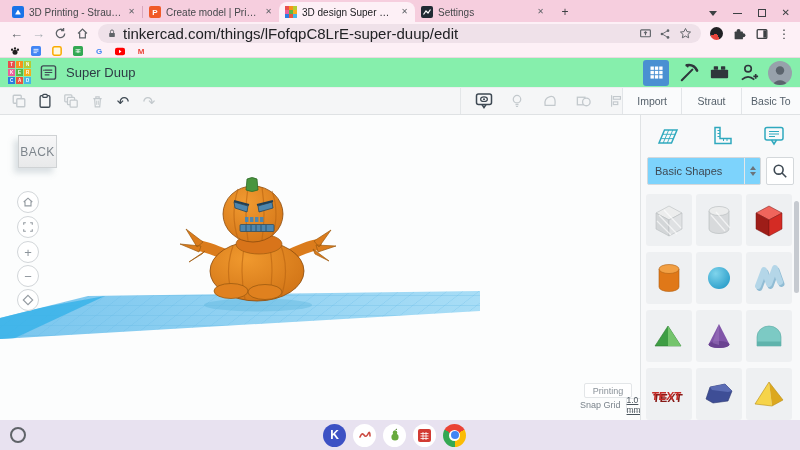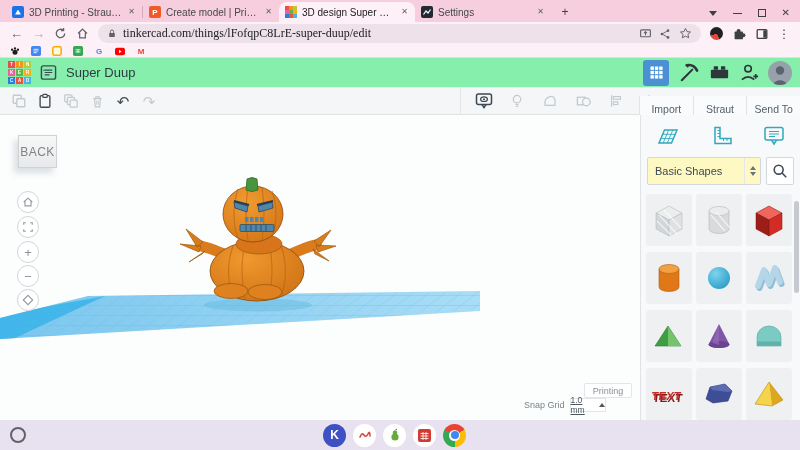--- a/index.html
+++ b/index.html
@@ -26,21 +26,21 @@
   .chev-down { width:0; height:0; border-left:4px solid transparent; border-right:4px solid transparent; border-top:5px solid #3c4043; }
   .win-min { width:9px; border-bottom:1.6px solid #3c4043; height:1px; }
   .win-restore { width:8px; height:8px; border:1.4px solid #3c4043; }
   .win-close { font-size:10px; color:#3c4043; line-height:1; }
 
   
   .navrow { height:23px; background:#fdf0f6; display:flex; align-items:center; gap:9px; padding:0 10px; flex:0 0 auto; }
   .nav-ic { font-size:13px; color:#5f6368; line-height:1; }
   .nav-ic.dim { color:#a8adb3; }
   .omnibox { flex:1; height:19px; background:#efe1e9; border-radius:10px; display:flex; align-items:center; gap:6px; padding:0 9px; min-width:0; }
-  .omnibox .url { flex:1; font-size:12px; color:#202124; white-space:nowrap; overflow:hidden;font-family:Liberation Serif, serif; }
+  .omnibox .url { flex:1; font-size:15px; color:#202124; white-space:nowrap; overflow:hidden; }
   .ext-ic { width:14px; height:14px; display:flex; align-items:center; justify-content:center; }
   .ext-blocker { width:13px; height:13px; border-radius:50%; background:conic-gradient(from 150deg,#e8453c 0 100deg,#202124 100deg 360deg); }
   .menu-dots { font-size:12px; color:#3c4043; letter-spacing:0; }
 
   
   .bmrow { height:13px; background:#fdf0f6; display:flex; align-items:center; gap:11px; padding:0 10px; border-bottom:1px solid #ecd9e2; flex:0 0 auto; }
   .bm { width:10px; height:10px; display:flex; align-items:center; justify-content:center; font-size:8px; font-weight:bold; }
 
   
   .tc-header { height:30px; background:#86efac; display:flex; align-items:center; gap:9px; padding:0 8px; border-bottom:1px solid #eceeef; flex:0 0 auto; }
@@ -50,42 +50,42 @@
   .hdr-right { margin-left:auto; display:flex; align-items:center; gap:8px; }
   .grid-btn { width:26px; height:26px; background:#4a90d2; border-radius:3px; display:flex; align-items:center; justify-content:center; }
   .avatar { width:24px; height:24px; border-radius:50%; background:#97a1ab; overflow:hidden; }
 
   
   .tc-toolbar { height:27px; background:#f5f6f7; border-bottom:1px solid #dfe2e4; display:flex; align-items:center; padding-left:6px; position:relative; flex:0 0 auto; }
   .tb-ic { width:26px; display:flex; align-items:center; justify-content:center; color:#c3c9cd; }
   .tb-ic.on { color:#3e4953; }
   .tb-arrow { font-size:15px; line-height:1; }
   .tb-mid { position:absolute; left:460px; top:0; height:100%; display:flex; align-items:center; gap:7px; padding:0 10px; border-left:1px solid #e3e6e8; }
-  .tb-export { position:absolute; right:0; top:8px; width:161px; height:100%; display:flex; }
+  .tb-export { position:absolute; right:0; top:0; width:178px; height:100%; display:flex; }
   .tb-export button { flex:1; border:none; border-left:1px solid #e2e5e8; background:#fafbfc; font-family:inherit; font-size:10.5px; color:#55606a; }
 
   
   .main { flex:1; position:relative; background:#fcfdfd; overflow:hidden; }
   .scene { position:absolute; left:0; top:0; z-index:1; }
   .viewcube { position:absolute; left:18px; top:20px; width:39px; height:33px; z-index:2;
     background:linear-gradient(180deg,#f7f7f8,#e8e9ea); border:1px solid #cfd2d4;
     box-shadow:-4px 5px 6px rgba(120,140,150,.25);
     display:flex; align-items:center; justify-content:center; font-size:12px; letter-spacing:.5px; color:#7d858c; }
   .vnav { position:absolute; left:17px; width:22px; height:22px; border-radius:50%; background:#fff; border:1px solid #d2d6d9; color:#8c949b; display:flex; align-items:center; justify-content:center; z-index:2; font-size:13px; line-height:1; }
   .settings-btn { position:absolute; left:584px; top:268px; width:48px; height:15px; background:#fff; border:1px solid #e3e6e8; border-radius:2px; font-size:9px; color:#8a9299; display:flex; align-items:center; justify-content:center; z-index:2; }
-  .snapgrid { position:absolute; left:524px; top:283px; display:flex; align-items:center; gap:5px; z-index:2; }
+  .snapgrid { position:absolute; left:580px; top:283px; display:flex; align-items:center; gap:5px; z-index:2; }
   .snapgrid .sg-label { font-size:9px; color:#7a838b; }
   .sg-value { width:36px; height:14px; background:#fff; border:1px solid #e3e6e8; display:flex; align-items:center; justify-content:center; gap:9px; font-size:8.5px; color:#4a545c;text-decoration:underline; }
   .sg-caret { width:0; height:0; border-left:3px solid transparent; border-right:3px solid transparent; border-bottom:4px solid #555; }
 
   
   .panel { position:absolute; right:0; top:0; bottom:0; width:160px; background:#f8f9fa; border-left:1px solid #e0e3e5; z-index:3; overflow:hidden; }
   .panel-tools { display:flex; justify-content:space-between; padding:9px 14px 6px; color:#2fa9be; }
   .panel-filter { display:flex; gap:5px; padding:3px 6px 0; }
-  .select-box { flex:1; height:28px; background:#fef9c3; border:1px solid #d4d8db; border-radius:2px; display:flex; align-items:center; padding-left:7px; }
+  .select-box { flex:1; height:28px; background:#7dd3fc; border:1px solid #d4d8db; border-radius:2px; display:flex; align-items:center; padding-left:7px; }
   .select-box .sel-text { flex:1; font-size:11px; color:#3e4953; }
   .spinner { width:16px; align-self:stretch; border-left:1px solid #e4e7e9; display:flex; flex-direction:column; align-items:center; justify-content:center; gap:2px; }
   .spin-up { width:0; height:0; border-left:3px solid transparent; border-right:3px solid transparent; border-bottom:4px solid #6b737a; }
   .spin-dn { width:0; height:0; border-left:3px solid transparent; border-right:3px solid transparent; border-top:4px solid #6b737a; }
   .search-btn { width:28px; height:28px; background:#fff; border:1px solid #d4d8db; border-radius:2px; display:flex; align-items:center; justify-content:center; color:#3e4953; }
   .shape-grid { margin-top:9px; display:grid; grid-template-columns:repeat(3,46px); gap:6px 4px; padding:0 5px; }
   .tile { height:52px; background:#eef0f2; border-radius:3px; display:flex; align-items:center; justify-content:center; }
   .pscroll { position:absolute; right:1.5px; top:86px; width:5px; height:92px; background:#c6cad0; border-radius:2.5px; }
 
   
@@ -391,21 +391,21 @@
         <svg width="16" height="16" viewBox="0 0 18 18">
             <path d="M9 2v14" stroke="currentColor" stroke-width="1" stroke-dasharray="2 1.5"></path>
             <path d="M7 4L2.5 13.5H7zM11 4l4.5 9.5H11z" fill="none" stroke="currentColor" stroke-width="1.3"></path>
           </svg>
       </span>
     </div>
 
     <div class="tb-export">
       <button>Import</button>
       <button>Straut</button>
-      <button>Send To</button>
+      <button>Basic To</button>
     </div>
   </div>
 
   <div class="main">
 
     <svg class="scene" width="640" height="305" viewBox="0 0 640 305">
       <defs>
         <linearGradient id="gPlane" x1="0" y1="0" x2="1" y2="0">
           <stop offset="0" stop-color="#7ac6ee"></stop>
             <stop offset="1" stop-color="#a8ddf6"></stop>

